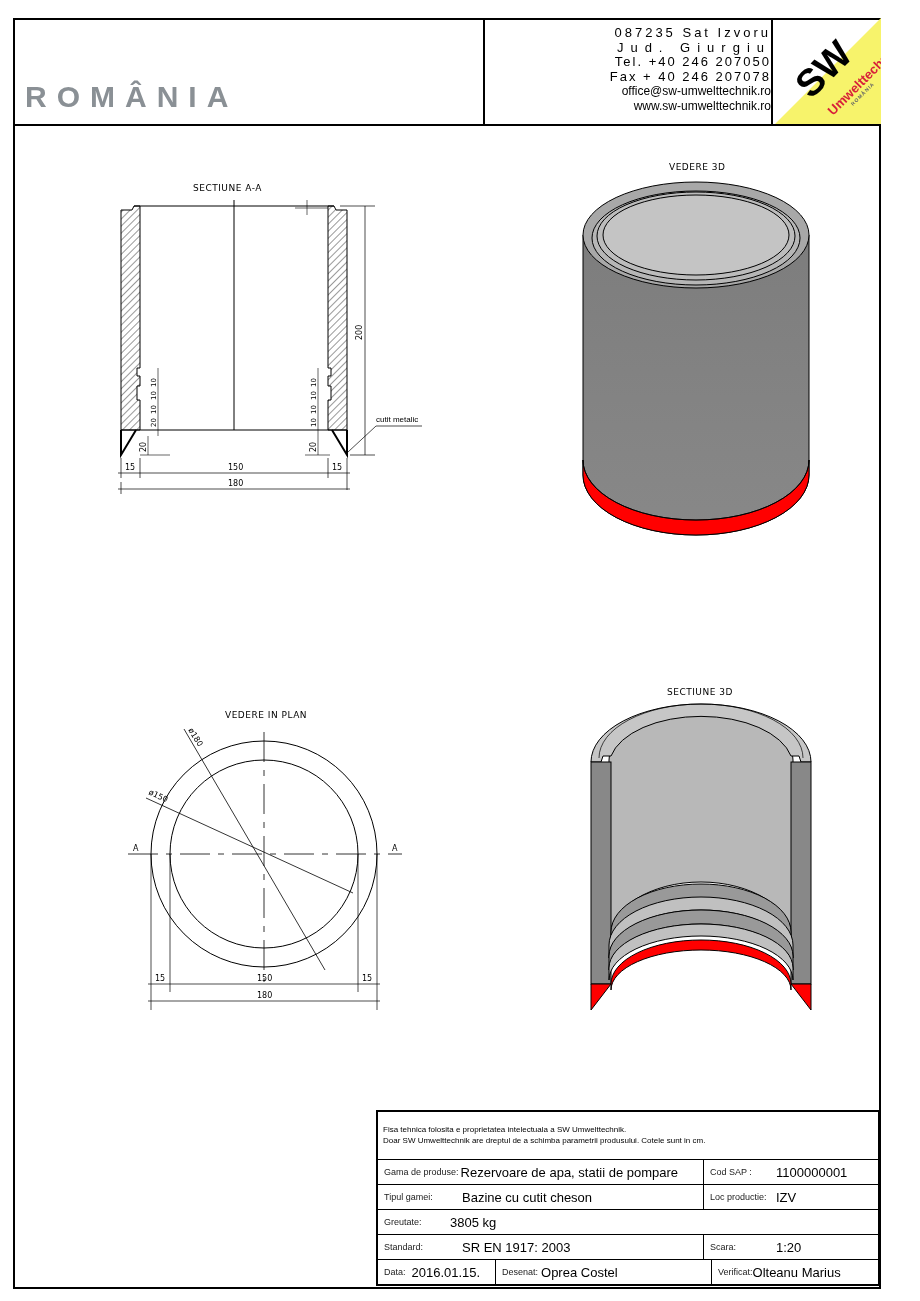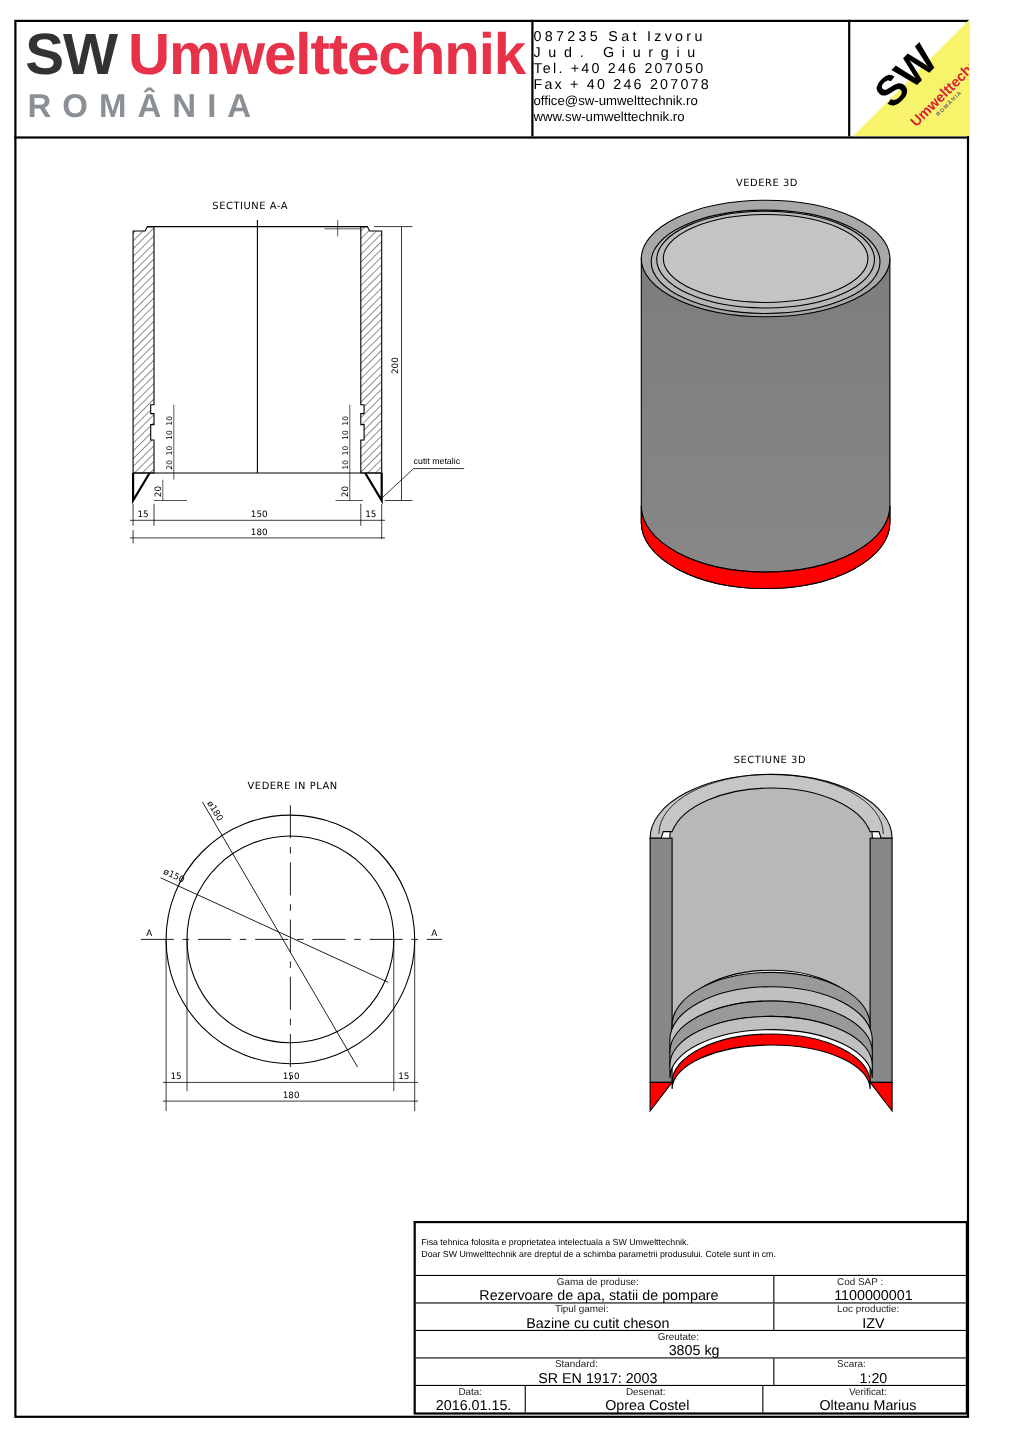--- a/index.html
+++ b/index.html
@@ -4,44 +4,43 @@
 <style>
   html, body { margin:0; padding:0; background:#fff; }
   body { width:920px; height:1301px; position:relative; overflow:hidden; font-family:"Liberation Sans", sans-serif; color:#000; }
   .frame { position:absolute; left:13px; top:18px; width:864px; height:1267px; border:2px solid #000; box-sizing:content-box; }
   .hdr { position:absolute; left:13px; top:18px; width:868px; height:106px; border-bottom:2px solid #000; }
   .brand { position:absolute; left:0; top:0; width:470px; height:106px; border-right:2px solid #000; }
   .brand-sw { position:absolute; left:10px; top:2px; font-size:53px; font-weight:900; letter-spacing:-1px; line-height:60px; }
   .brand-sw .sw { color:#333; }
   .brand-sw .um { color:#e8324a; margin-left:10px; }
   .brand-ro { position:absolute; left:12px; top:62px; font-size:30px; font-weight:bold; color:#8a9095; letter-spacing:10px; }
-  .contact { position:absolute; left:472px; top:0; width:288px; height:106px; border-right:2px solid #000; text-align:left; font-size:13px; line-height:14.5px; padding-top:8px; box-sizing:border-box; }
+  .contact { position:absolute; left:472px; top:0; width:288px; height:106px; border-right:2px solid #000; text-align:right; font-size:13px; line-height:14.5px; padding-top:8px; box-sizing:border-box; }
   .contact .sp { letter-spacing:3px; }
   .contact .sm { font-size:12px; letter-spacing:0; }
   .logo { position:absolute; left:762px; top:0; width:106px; height:106px; overflow:hidden; }
   .title { position:absolute; font-family:"DejaVu Sans", sans-serif; font-size:9px; letter-spacing:0.5px; }
   svg { position:absolute; }
   .tbl { position:absolute; left:376px; top:1110px; width:504px; border:2px solid #000; border-right-width:2px; box-sizing:border-box; }
   .tbl .note { font-size:8px; line-height:10.5px; padding:13px 5px; border-bottom:1px solid #000; }
   .row { display:flex; height:24px; border-bottom:1px solid #000; align-items:center; }
   .row:last-child { border-bottom:none; }
-  .cell { display:flex; align-items:center; height:100%; box-sizing:border-box;flex-direction:column; }
+  .cell { display:flex; align-items:center; height:100%; box-sizing:border-box; }
   .lbl { font-size:9px; color:#222; }
   .val { font-size:13px; }
   .c-left { width:326px; padding-left:6px; border-right:1px solid #000; }
   .c-right { flex:1; padding-left:6px; }
 </style>
 </head>
 <body>
 
 <div class="frame"></div>
 
 <div class="hdr">
   <div class="brand">
-    <div class="brand-sw"><span class="sw">SW</span><span class="um">Umwelttechnik</span></div>
     <div class="brand-ro">ROMÂNIA</div>
   </div>
   <div class="contact">
     <div class="sp">087235 Sat Izvoru</div>
     <div class="sp" style="letter-spacing:7px">Jud. Giurgiu</div>
     <div class="sp" style="letter-spacing:2px">Tel. +40 246 207050</div>
     <div class="sp" style="letter-spacing:2px">Fax + 40 246 207078</div>
     <div class="sm">office@sw-umwelttechnik.ro</div>
     <div class="sm">www.sw-umwelttechnik.ro</div>
   </div>
@@ -214,21 +213,21 @@
     <div class="cell c-left">
         <span class="lbl" style="width:78px">Standard:</span>
         <span class="val">SR EN 1917: 2003</span>
       </div>
     <div class="cell c-right">
         <span class="lbl" style="width:66px">Scara:</span>
         <span class="val">1:20</span>
       </div>
   </div>
   <div class="row">
-    <div class="cell" style="width:100px;padding-left:6px;border-right:1px solid #000">
+    <div class="cell" style="width:118px;padding-left:6px;border-right:1px solid #000">
         <span class="lbl" style="margin-right:6px">Data:</span>
         <span class="val">2016.01.15.</span>
       </div>
     <div class="cell" style="width:216px;padding-left:6px;border-right:1px solid #000">
         <span class="lbl" style="margin-right:3px">Desenat:</span>
         <span class="val">Oprea Costel</span>
       </div>
     <div class="cell c-right">
         <span class="lbl" style="margin-right:0">Verificat:</span>
         <span class="val">Olteanu Marius</span>

